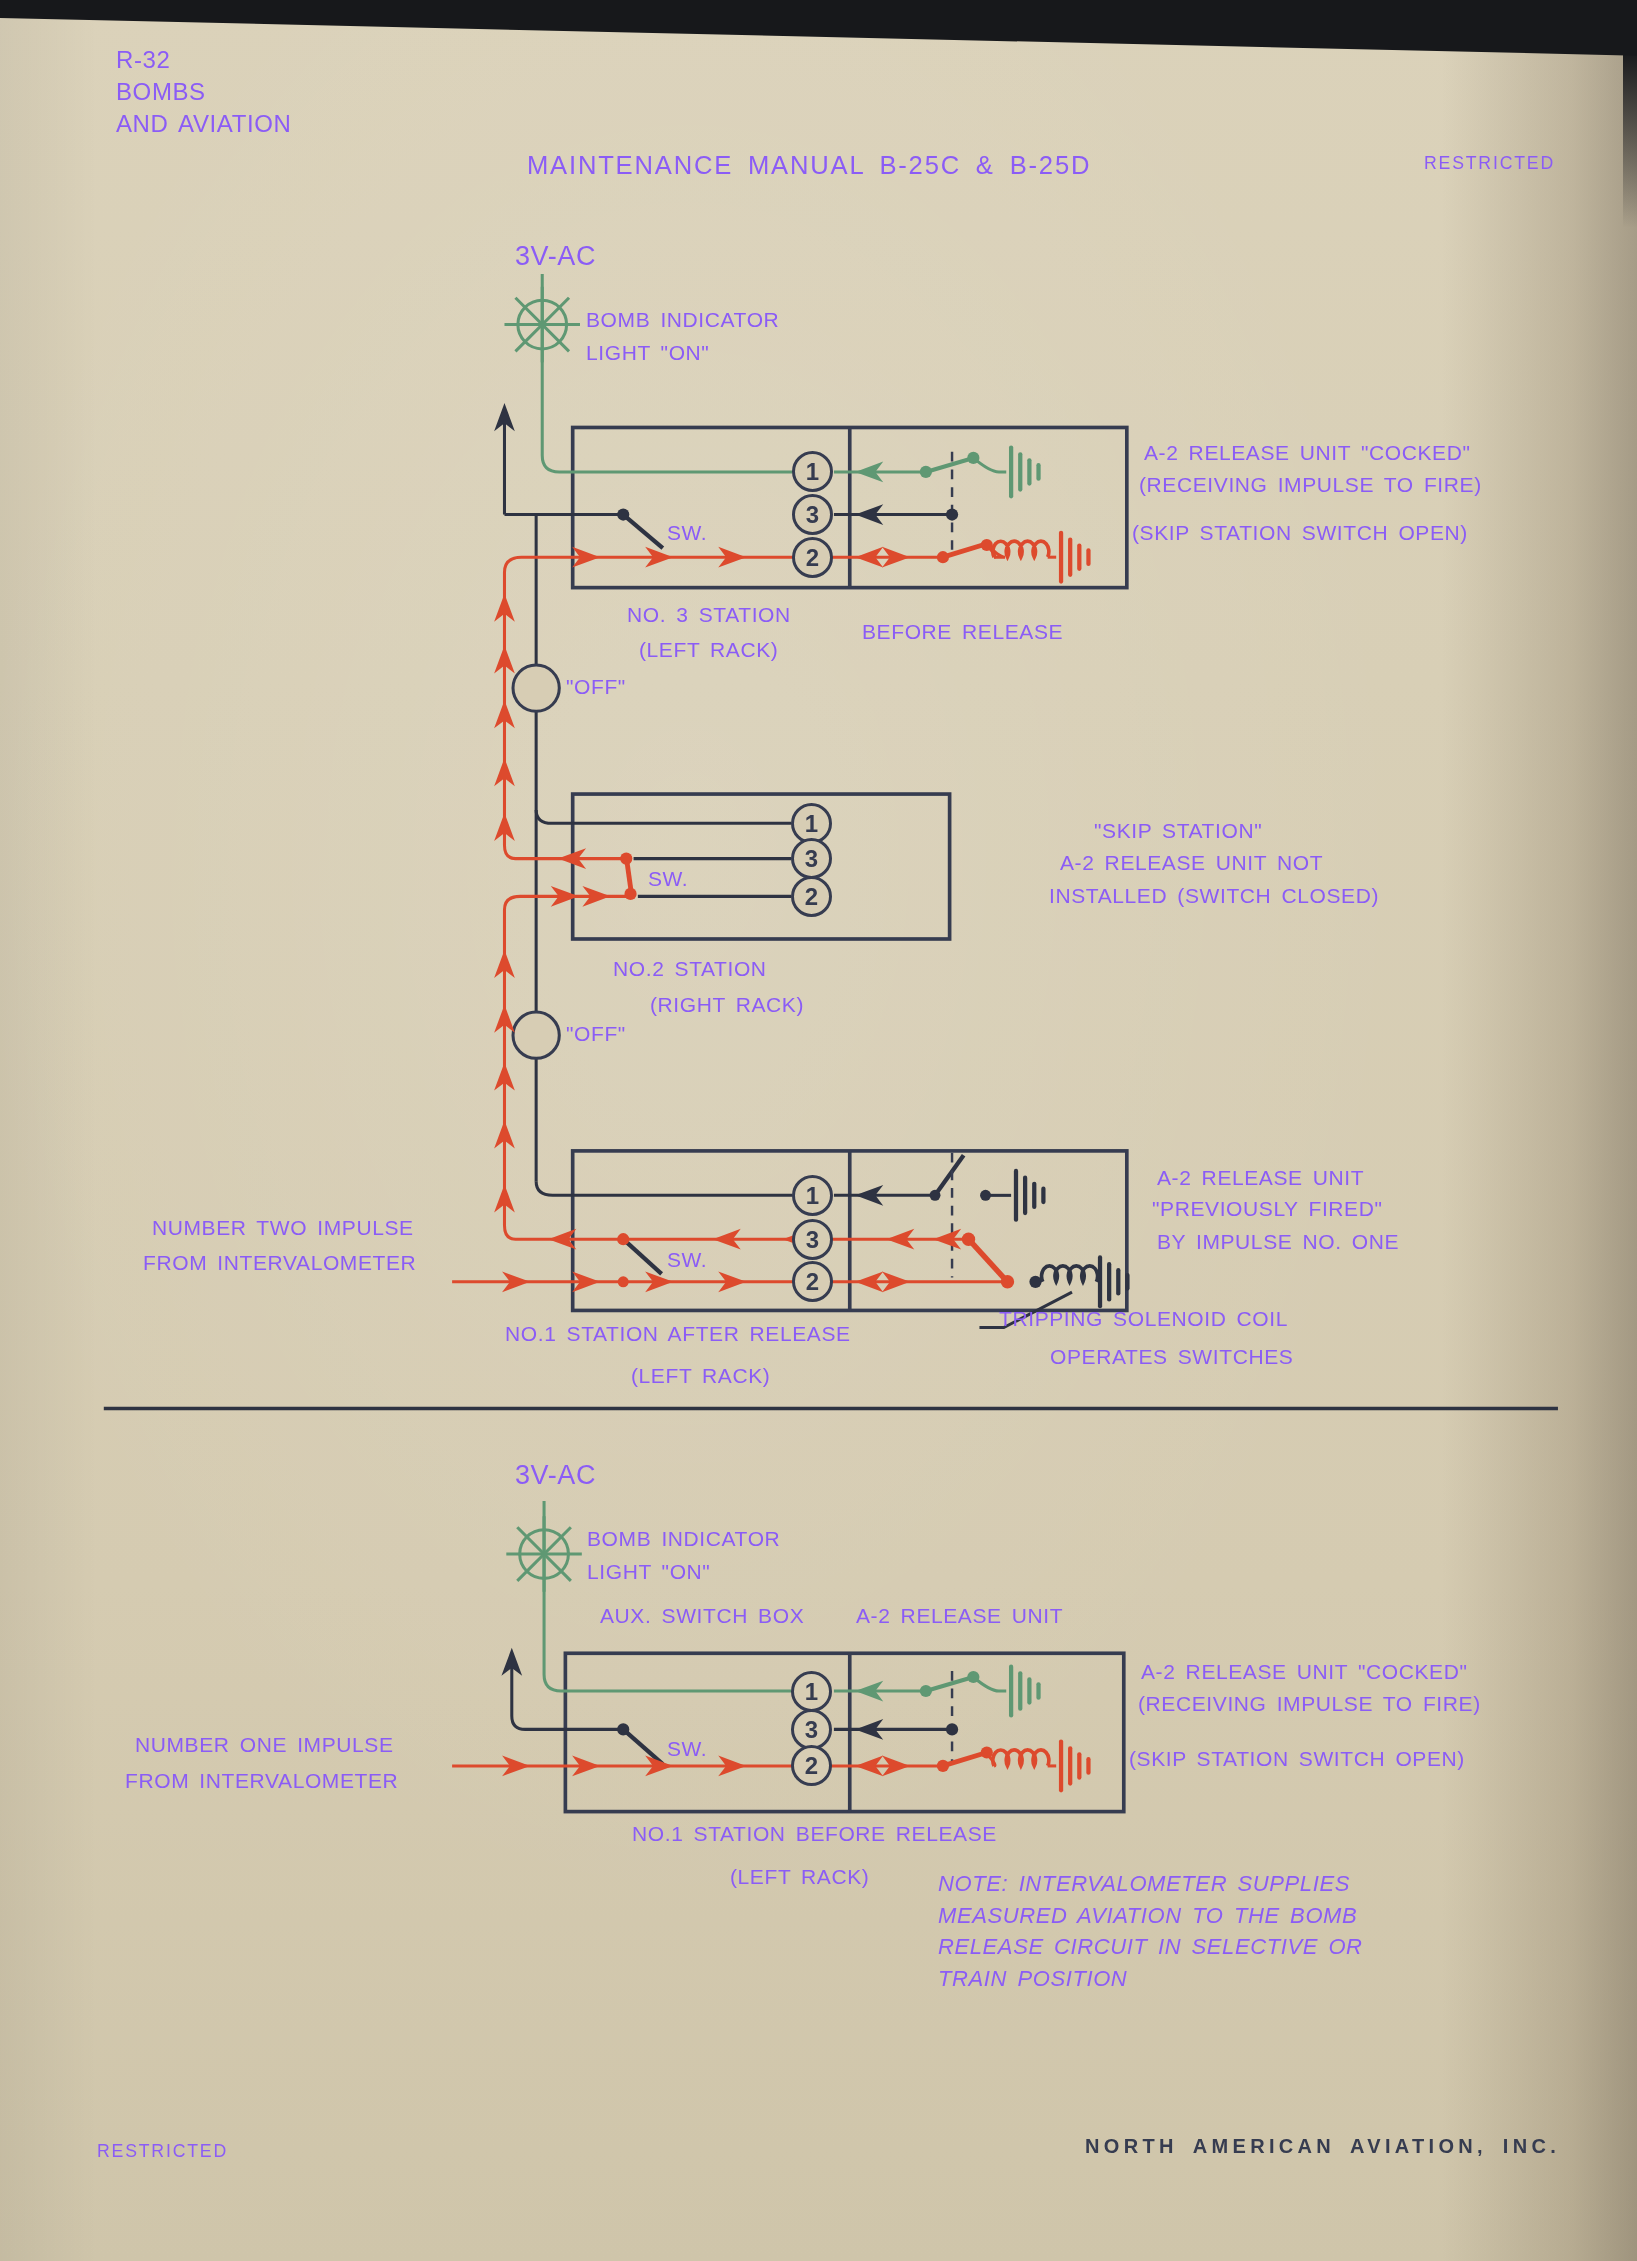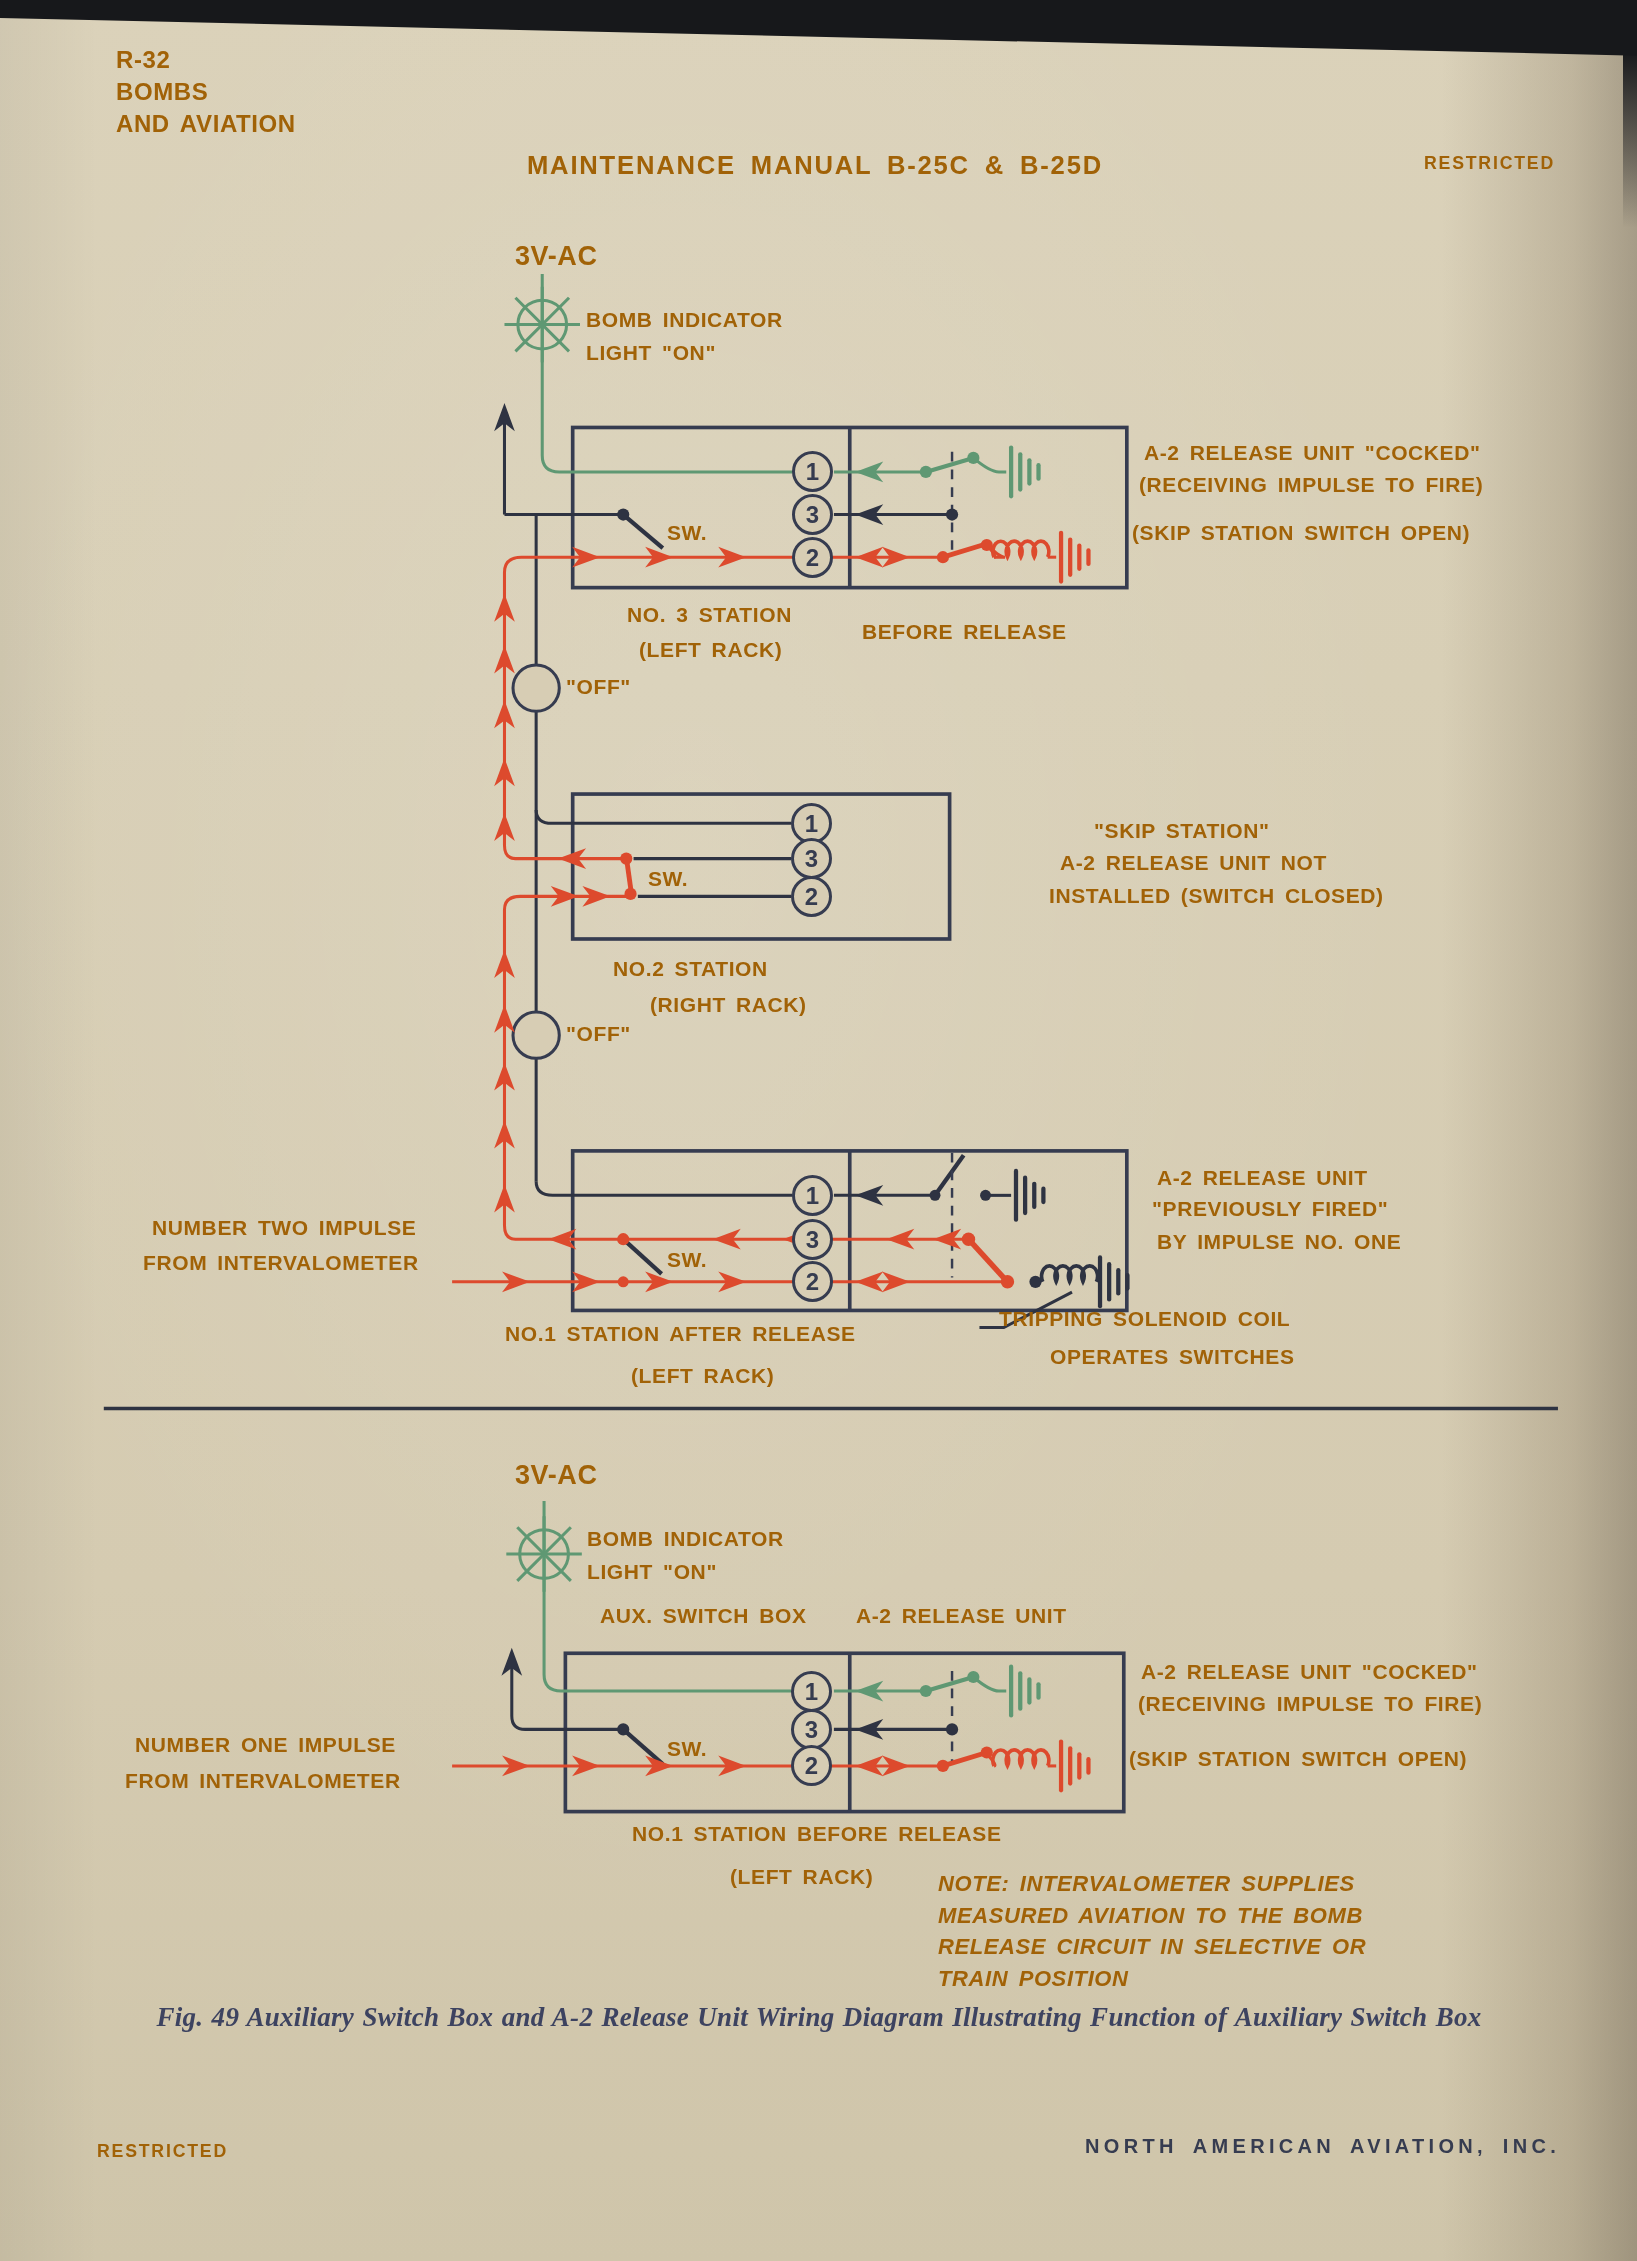--- a/index.html
+++ b/index.html
@@ -8,21 +8,21 @@
   .sheet{position:absolute;inset:0;
          background:
            radial-gradient(ellipse at 42% 38%, rgba(255,255,255,.10), rgba(0,0,0,0) 55%),
            linear-gradient(90deg, rgba(0,0,0,.05), rgba(0,0,0,0) 6%, rgba(0,0,0,0) 88%, rgba(94,78,56,.22) 96%, rgba(64,52,38,.34) 100%),
            linear-gradient(180deg,#dbd2ba 0%,#d8cfb6 30%,#d5cbb1 70%,#cfc5aa 100%);}
   .scan-top{position:absolute;left:0;top:0;width:100%;height:58px;background:#17181b;
             clip-path:polygon(0 0,100% 0,100% 96%,0 31%);z-index:6;}
   .scan-right{position:absolute;right:0;top:51px;width:14.6px;height:177px;z-index:6;
             background:linear-gradient(180deg,#17181b 0%,rgba(23,24,27,0) 100%);}
   svg.wires{position:absolute;left:0;top:0;z-index:1;}
-  .lbl{position:absolute;color:#a16207;font-weight:bold;font-size:21px;
+  .lbl{position:absolute;color:#8b5cf6;font-weight:normal;font-size:21px;
        letter-spacing:0.6px;word-spacing:3.7px;white-space:nowrap;z-index:4;}
   .hdr{font-size:24px;letter-spacing:0.6px;}
   .title{font-size:25.6px;letter-spacing:1.8px;word-spacing:6px;}
   .cls{font-size:17.7px;letter-spacing:1.8px;}
   .supply{font-size:27px;}
   .note{font-style:italic;font-size:22px;letter-spacing:0.6px;}
   .cap{position:absolute;left:0;width:100%;text-align:center;z-index:4;
        font-family:"Liberation Serif","DejaVu Serif",serif;font-style:italic;font-weight:600;
        font-size:27px;color:#3d4360;letter-spacing:0.3px;word-spacing:1.2px;}
   .naa{position:absolute;right:78px;font-size:20px;letter-spacing:4.3px;word-spacing:6px;
@@ -268,20 +268,19 @@
   <div class="lbl" style="left:1129px;top:1747px">(SKIP STATION SWITCH OPEN)</div>
   <div class="lbl" style="left:135px;top:1733px">NUMBER ONE IMPULSE</div>
   <div class="lbl" style="left:125px;top:1769px">FROM INTERVALOMETER</div>
   <div class="lbl" style="left:632px;top:1822px">NO.1 STATION BEFORE RELEASE</div>
   <div class="lbl" style="left:730px;top:1865px">(LEFT RACK)</div>
   <div class="lbl note" style="left:938px;top:1871px">NOTE: INTERVALOMETER SUPPLIES</div>
   <div class="lbl note" style="left:938px;top:1903px">MEASURED AVIATION TO THE BOMB</div>
   <div class="lbl note" style="left:938px;top:1934px">RELEASE CIRCUIT IN SELECTIVE OR</div>
   <div class="lbl note" style="left:938px;top:1966px">TRAIN POSITION</div>
 
-  <div class="cap" style="top:2002px">Fig. 49 Auxiliary Switch Box and A-2 Release Unit Wiring Diagram Illustrating Function of Auxiliary Switch Box</div>
   <div class="lbl cls" style="left:97px;top:2141px">RESTRICTED</div>
   <div class="naa" style="top:2135px">NORTH AMERICAN AVIATION, INC.</div>
 
   <div class="scan-top"></div>
   <div class="scan-right"></div>
 </div>
 
 
 </body></html>

